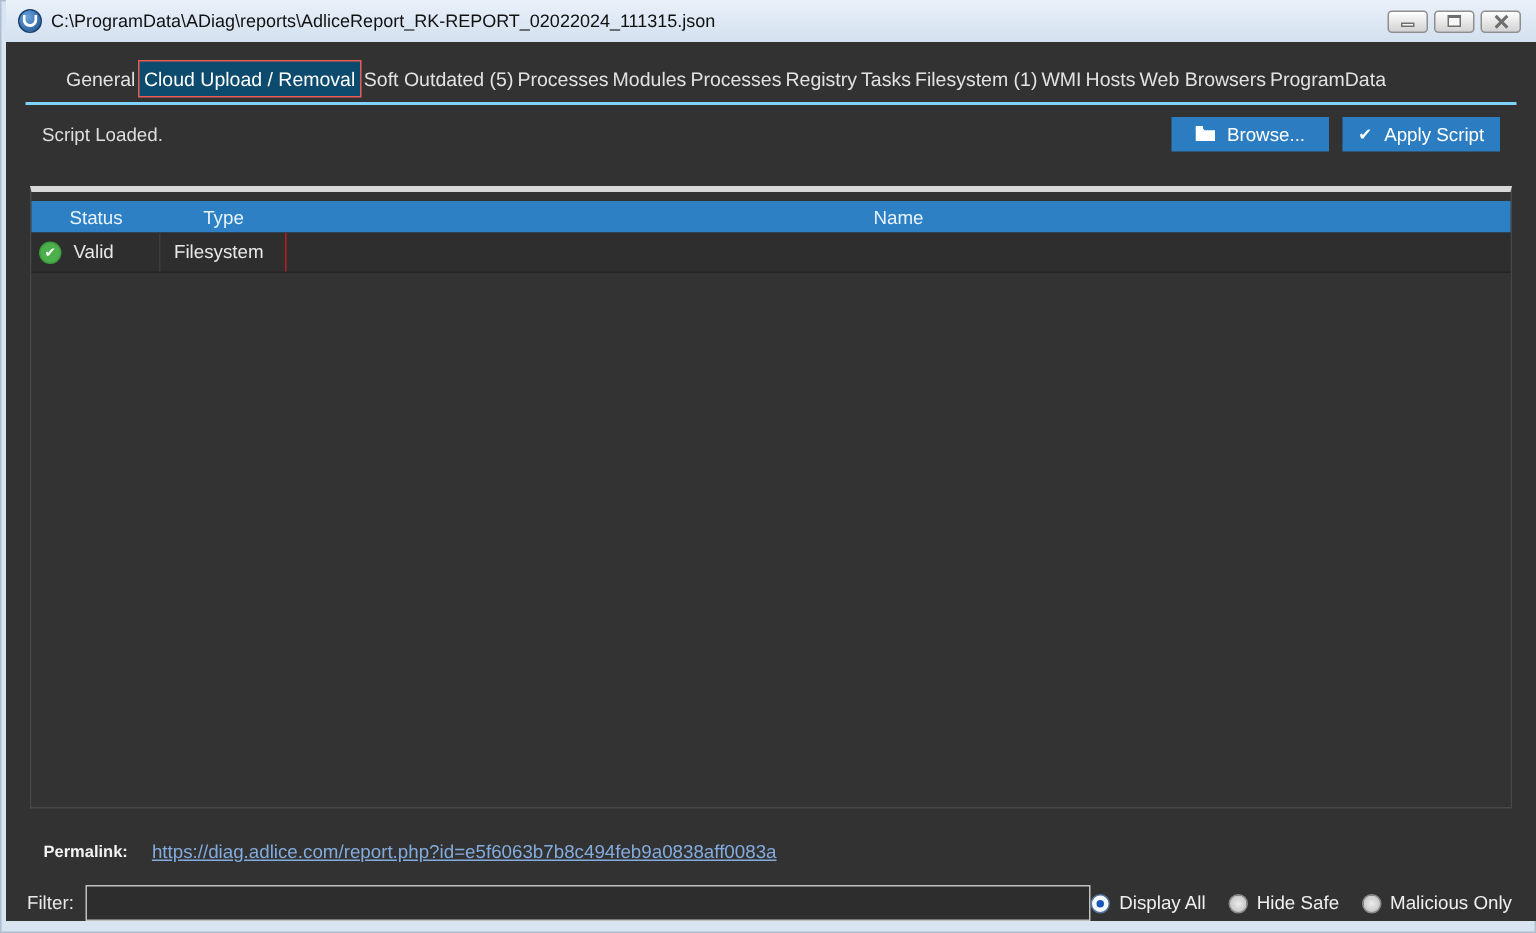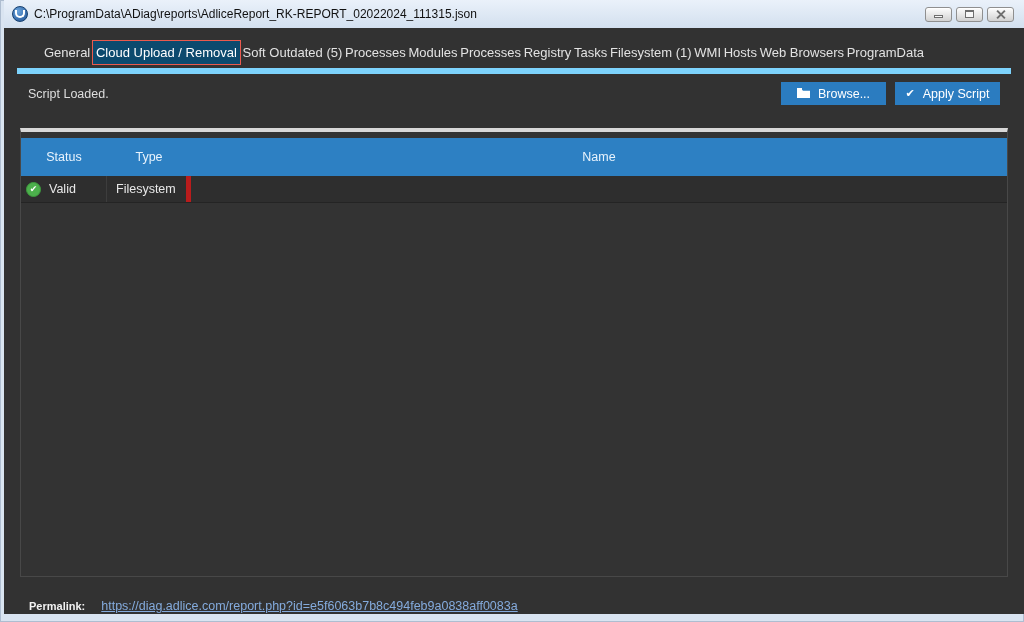--- a/index.html
+++ b/index.html
@@ -59,21 +59,21 @@
     height:586px;
     background:#323232;
     display:flex; flex-direction:column;
   }
 
   
   .tabbar {
     margin:12px 13px 0 13px;
     padding:0 86px 3px 26px;
     display:flex; justify-content:space-between; align-items:center;
-    border-bottom:6px solid #7dd3fc;
+    border-bottom:2px solid #7dd3fc;
   }
   .tab {
     font-size:13px; color:#e2e2e2;
     padding:4px 1px; white-space:nowrap; cursor:default;
   }
   .tab.selected {
     background:#0c4a6e;
     border:1px solid #ea5a4e;
     color:#fff;
     padding:4px 3px;
@@ -100,37 +100,37 @@
   .panel {
     margin:2px 16px 0 16px;
     flex:1;
     border:1px solid #484848;
     border-top:4px solid #d8d8d8;
     background:#333333;
     display:flex; flex-direction:column;
     padding-top:6px;
   }
   .thead {
-    height:38px; background:#2d80c3;
+    height:21px; background:#2d80c3;
     display:flex; align-items:center;
     color:#e8f3fd; font-size:12.5px;
   }
   .th { text-align:center; }
   .th-status { width:86px; }
   .th-type   { width:84px; }
   .th-name   { flex:1; }
   .trow {
     height:27px; background:#2e2e2e;
     display:flex; align-items:center;
     color:#e8e8e8; font-size:12.5px;
     border-bottom:1px solid #242424;
   }
   .cell { display:flex; align-items:center; height:100%; }
   .cell-status { width:86px; padding-left:5px; border-right:1px solid #3d3d3d; }
-  .cell-type   { width:84px; padding-left:9px; border-right:5px solid #b91c1c; }
+  .cell-type   { width:84px; padding-left:9px; border-right:1px solid #b91c1c; }
   .cell-name   { flex:1; padding-left:10px; }
   .valid-icon {
     width:15px; height:15px; border-radius:50%;
     background:#4cb04c; border:1px solid #3d9a3d;
     color:#fff; font-size:9px;
     display:flex; align-items:center; justify-content:center;
     margin-right:8px; flex:0 0 auto;
   }
   .tbody-filler { flex:1; background:#333333; }
 
@@ -246,15 +246,33 @@
         </div>
       </div>
       <div class="tbody-filler"></div>
     </div>
 
     <div class="permalink-row">
       <span class="permalink-label">Permalink:</span>
       <a class="permalink-link">https://diag.adlice.com/report.php?id=e5f6063b7b8c494feb9a0838aff0083a</a>
     </div>
 
+    <div class="filter-row">
+      <span class="filter-label">Filter:</span>
+      <input class="filter-input" type="text" value="" style="">
+      <div class="radio-group">
+        <div class="radio-item">
+          <span class="radio selected"></span>
+          <span class="radio-label">Display All</span>
+        </div>
+        <div class="radio-item">
+          <span class="radio"></span>
+          <span class="radio-label">Hide Safe</span>
+        </div>
+        <div class="radio-item">
+          <span class="radio"></span>
+          <span class="radio-label">Malicious Only</span>
+        </div>
+      </div>
+    </div>
 
   </div>
 </div>
 
 </body></html>

